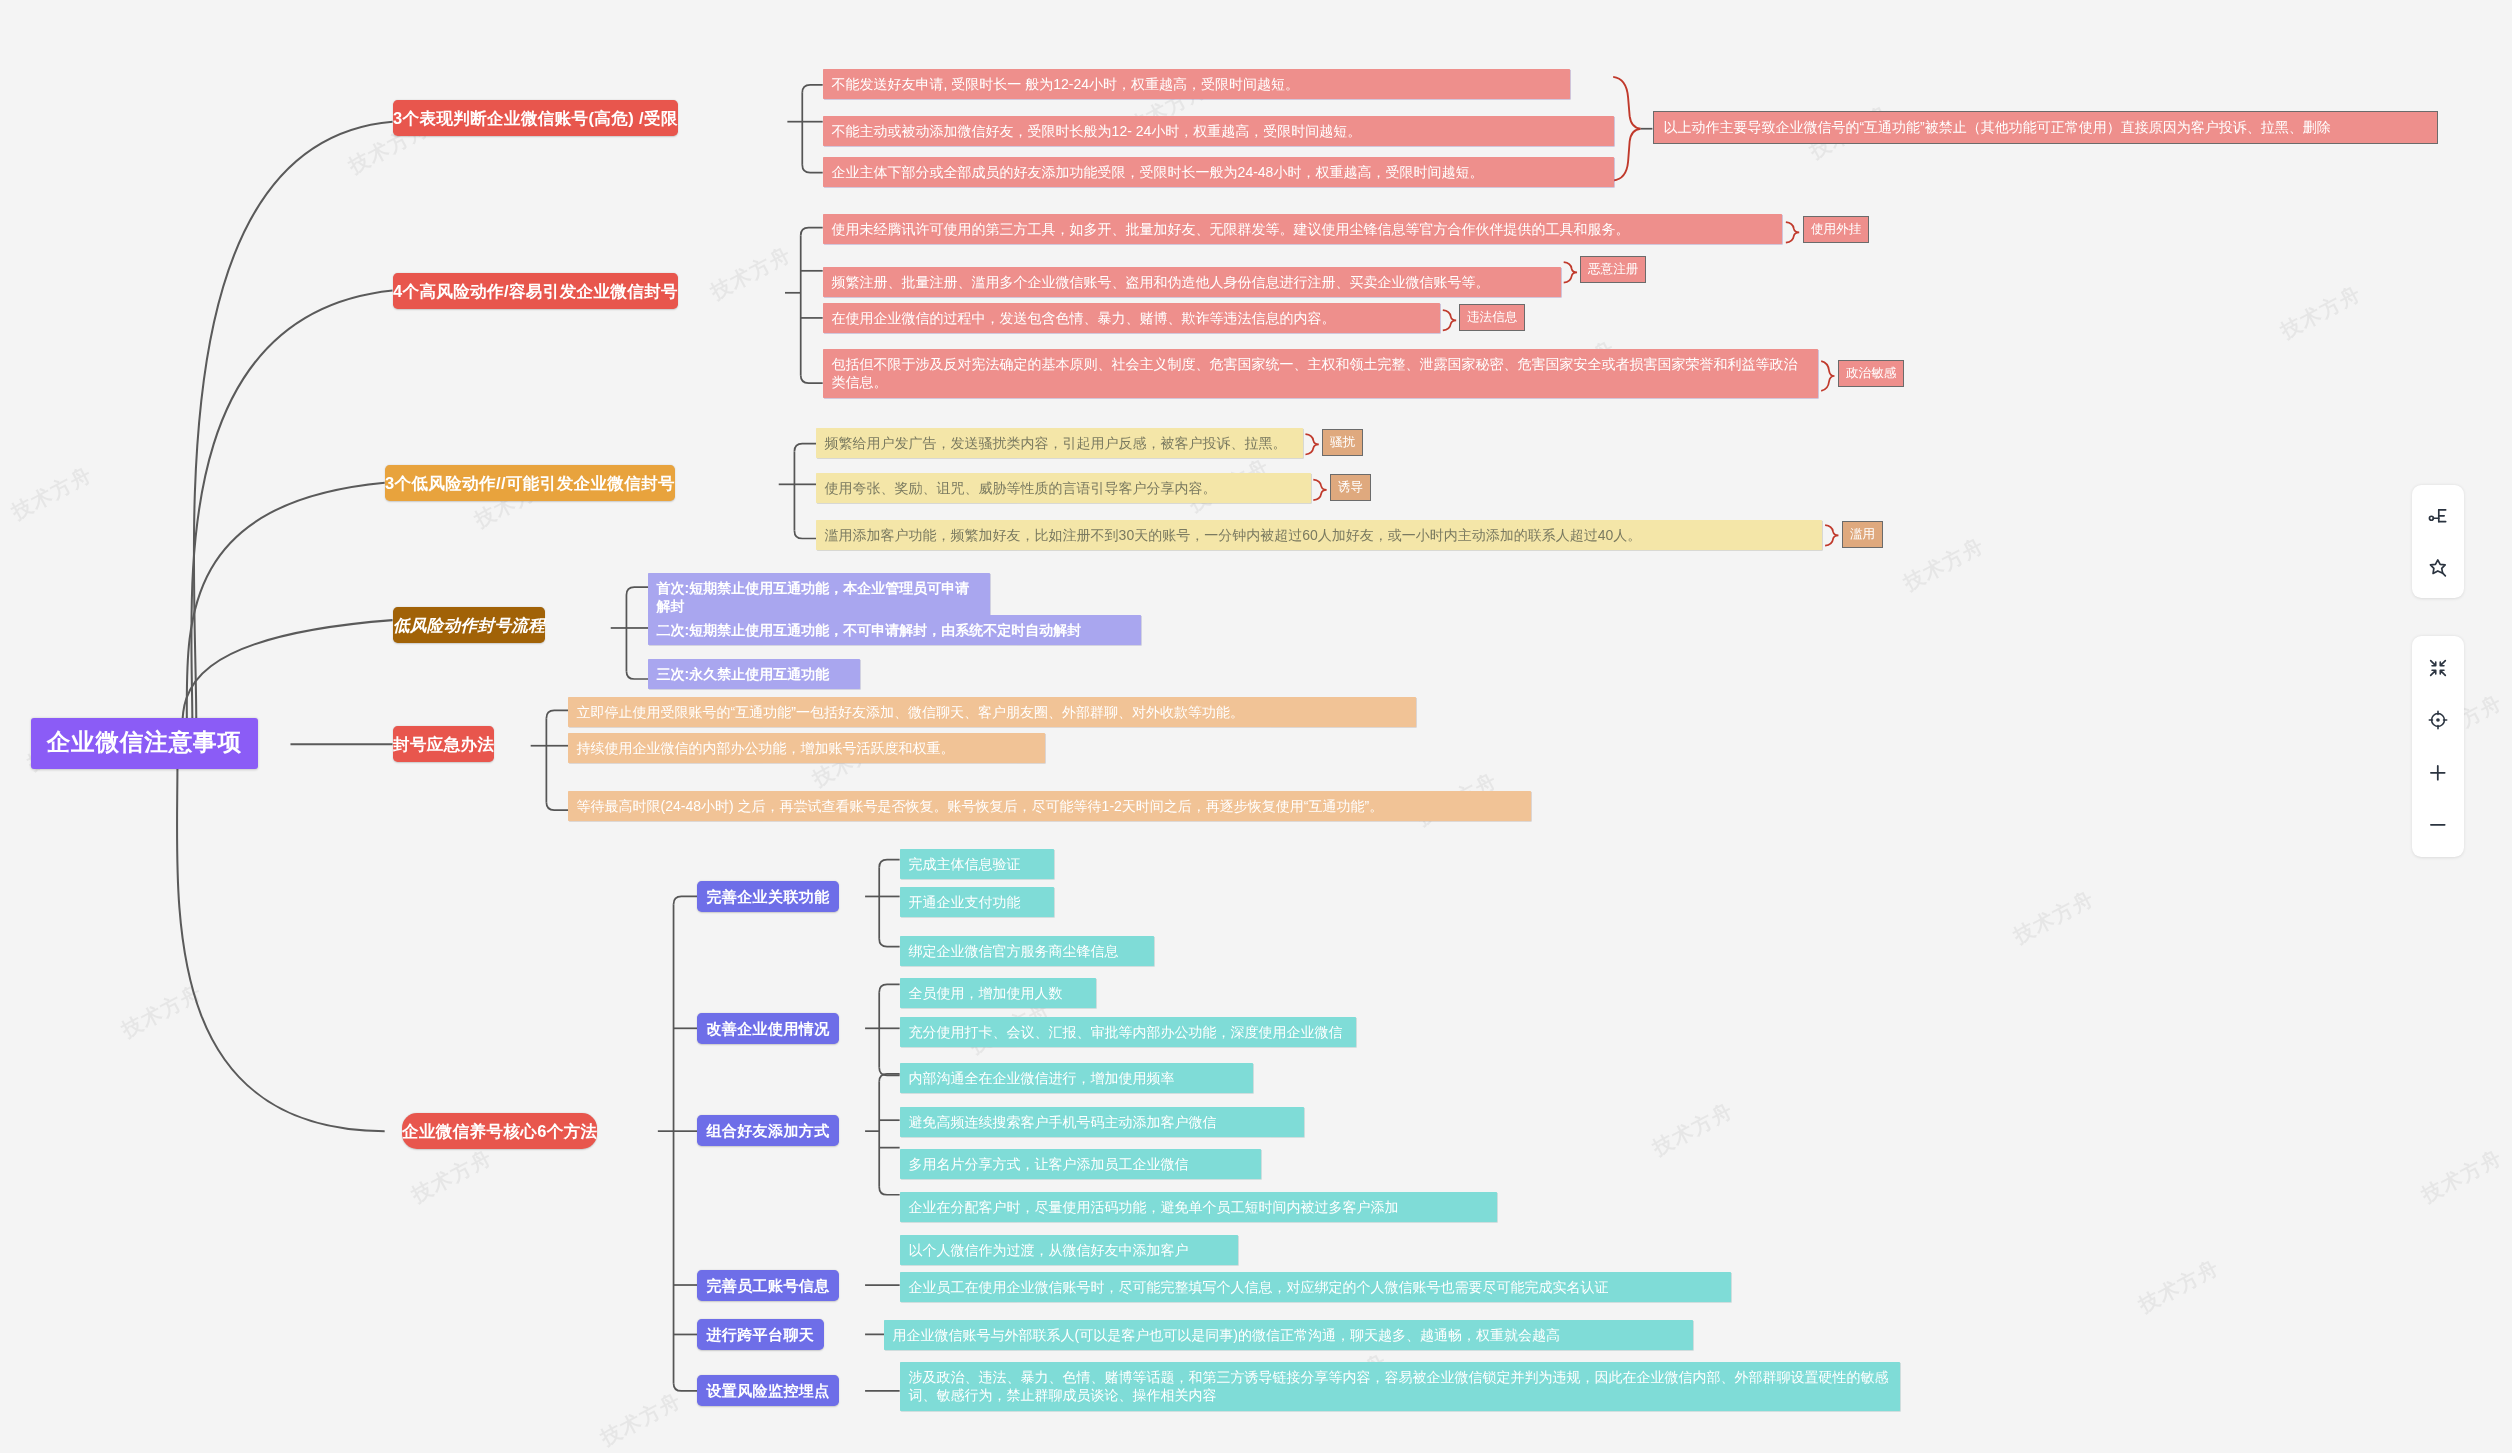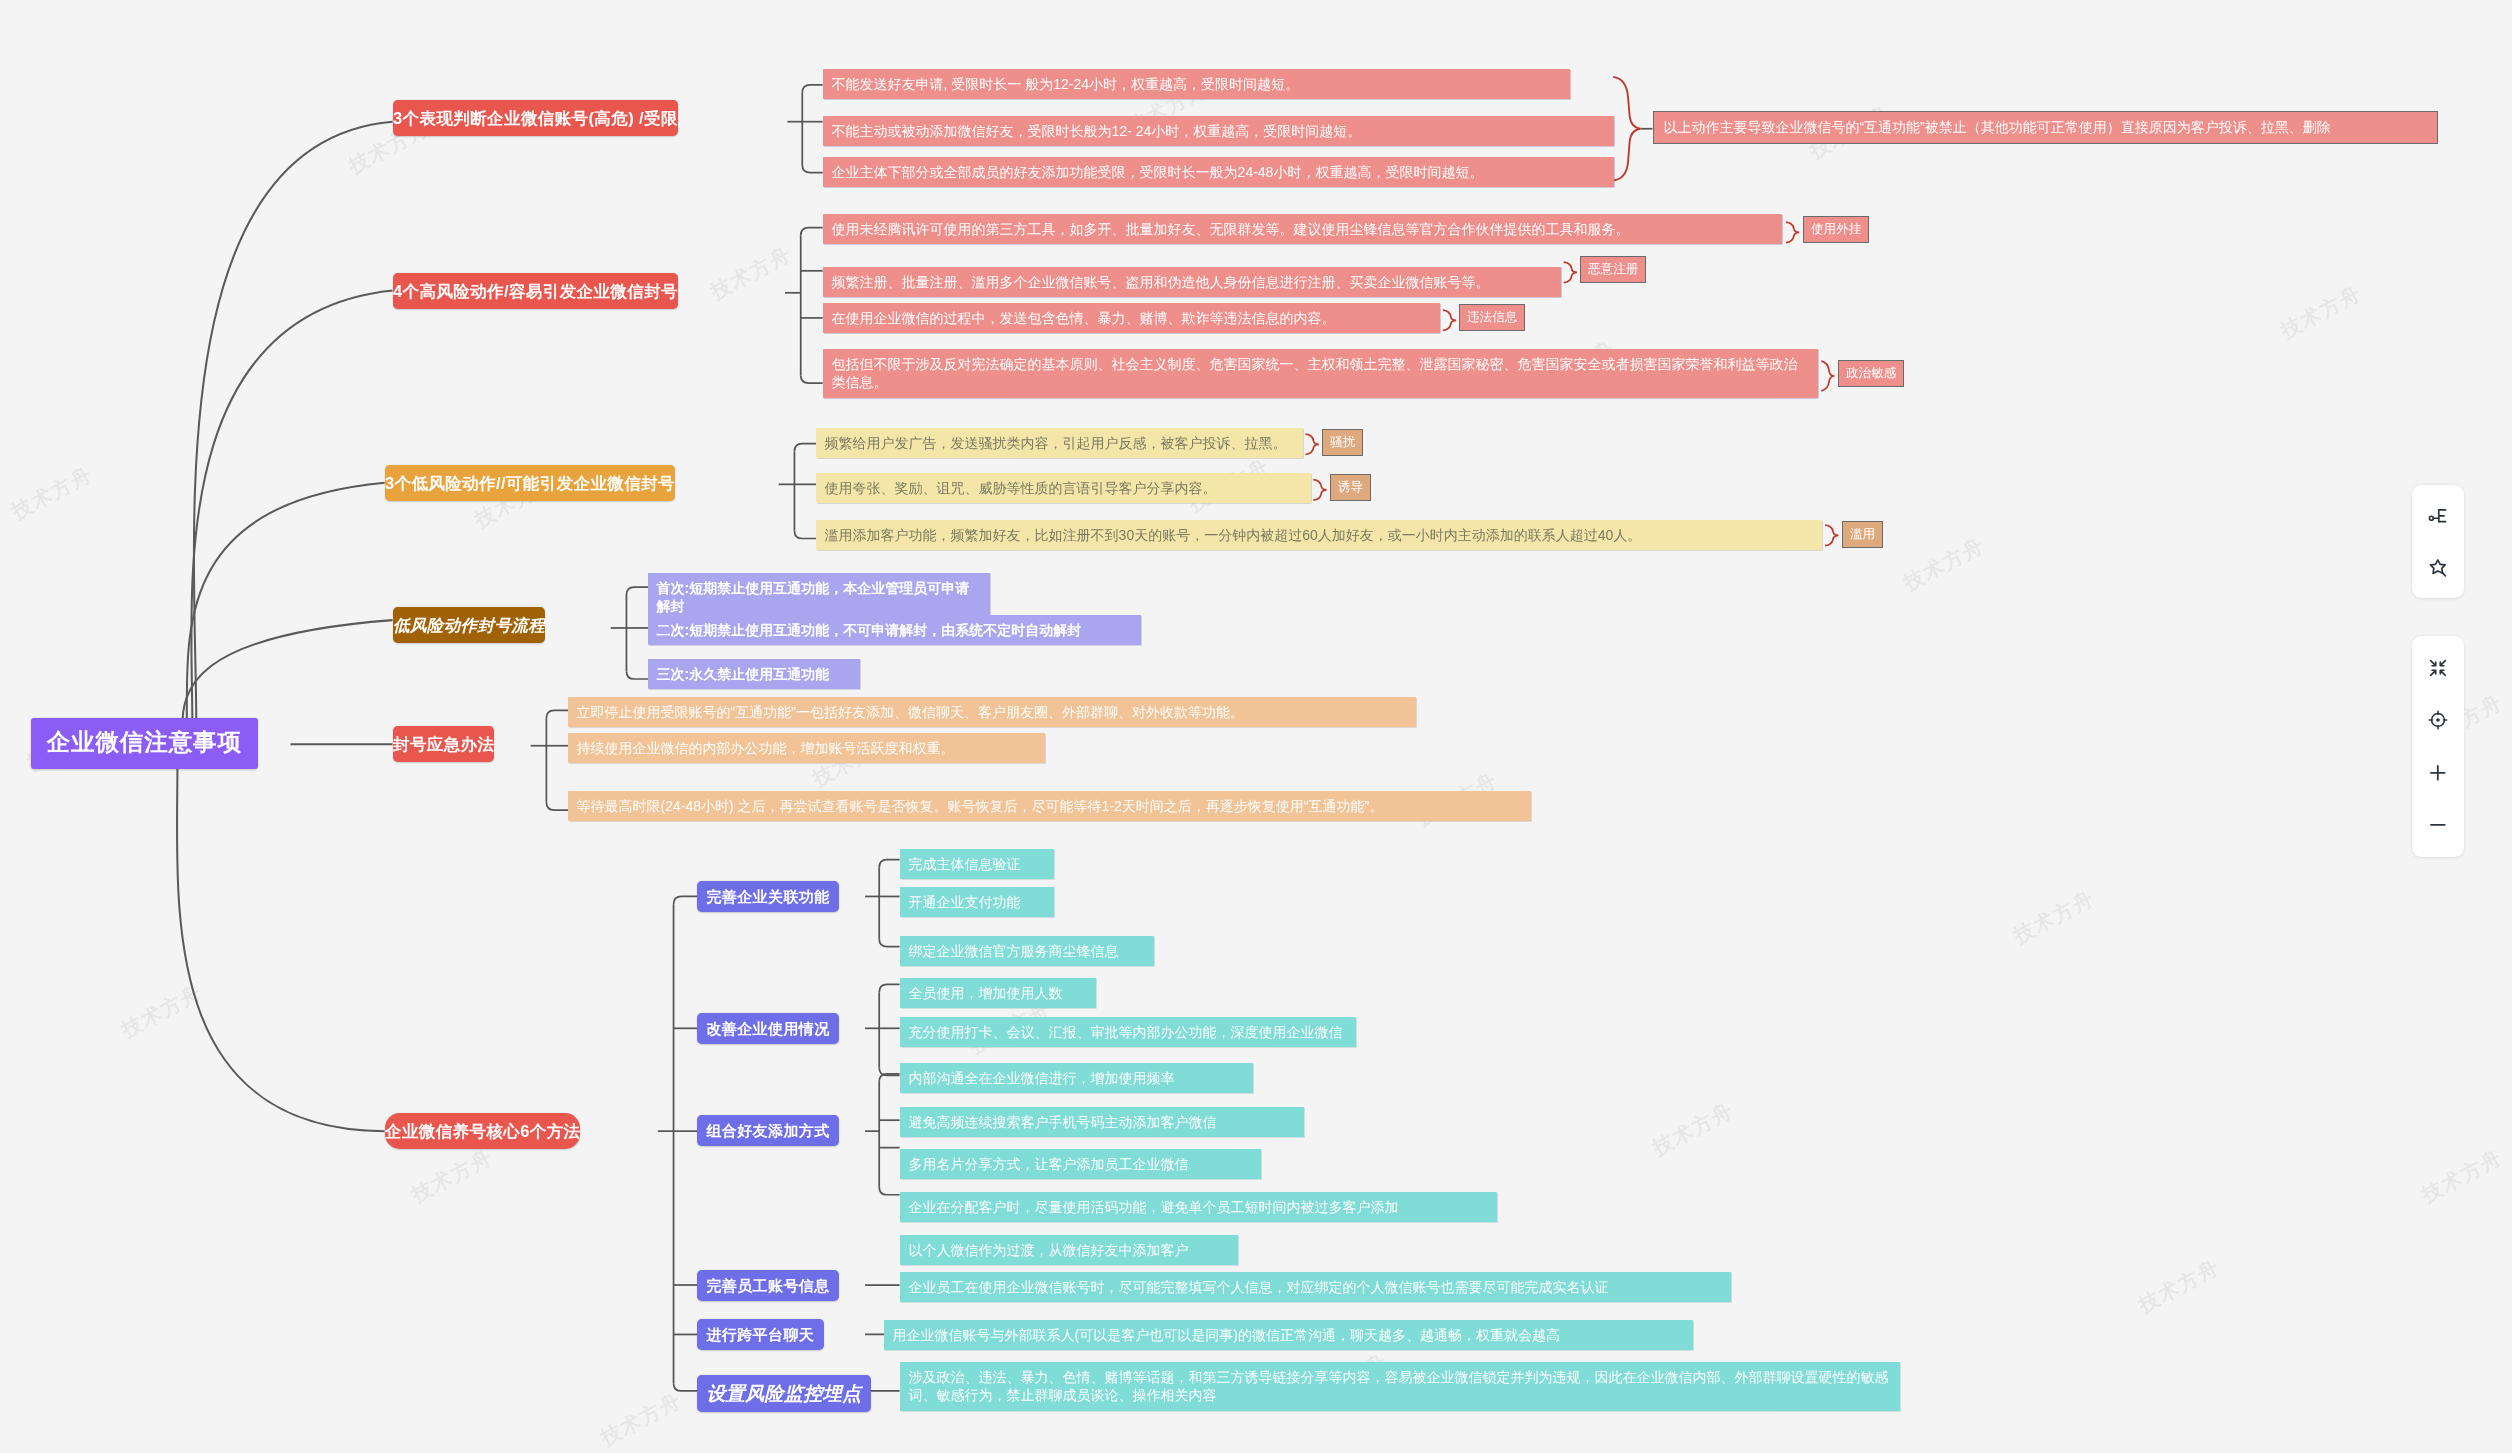--- a/index.html
+++ b/index.html
@@ -328,21 +328,21 @@
   <div class="node leaf tan" style="left:568px; top:697px; width:848px;">
     <span>立即停止使用受限账号的“互通功能”一包括好友添加、微信聊天、客户朋友圈、外部群聊、对外收款等功能。</span>
   </div>
   <div class="node leaf tan" style="left:568px; top:733px; width:477px;">
     <span>持续使用企业微信的内部办公功能，增加账号活跃度和权重。</span>
   </div>
   <div class="node leaf tan" style="left:568px; top:791px; width:963px;">
     <span>等待最高时限(24-48小时) 之后，再尝试查看账号是否恢复。账号恢复后，尽可能等待1-2天时间之后，再逐步恢复使用“互通功能”。</span>
   </div>
 
-  <div class="node l1 red" style="left:385px; top:1113px;border-radius:15px;">
+  <div class="node l1 red" style="left:402px; top:1113px;border-radius:15px;">
     <span>企业微信养号核心6个方法</span>
   </div>
 
   <div class="node l1 purple" style="left:697px; top:881px; font-size:15px; padding:5.5px 9.4px;">
     <span>完善企业关联功能</span>
   </div>
   <div class="node leaf cyan" style="left:900px; top:849px; width:154px;">
     <span>完成主体信息验证</span>
   </div>
   <div class="node leaf cyan" style="left:900px; top:887px; width:154px;">
@@ -388,21 +388,21 @@
     <span>企业员工在使用企业微信账号时，尽可能完整填写个人信息，对应绑定的个人微信账号也需要尽可能完成实名认证</span>
   </div>
 
   <div class="node l1 purple" style="left:697px; top:1319px; font-size:15px; padding:5.5px 9.4px;">
     <span>进行跨平台聊天</span>
   </div>
   <div class="node leaf cyan" style="left:884px; top:1320px; width:809px;">
     <span>用企业微信账号与外部联系人(可以是客户也可以是同事)的微信正常沟通，聊天越多、越通畅，权重就会越高</span>
   </div>
 
-  <div class="node l1 purple" style="left:697px; top:1375px; font-size:19px; padding:5.5px 9.4px;font-style:italic;">
+  <div class="node l1 purple" style="left:697px; top:1375px; font-size:15px; padding:5.5px 9.4px;">
     <span>设置风险监控埋点</span>
   </div>
   <div class="node leaf cyan" style="left:900px; top:1362px; width:1000px;">
     <span>涉及政治、违法、暴力、色情、赌博等话题，和第三方诱导链接分享等内容，容易被企业微信锁定并判为违规，因此在企业微信内部、外部群聊设置硬性的敏感词、敏感行为，禁止群聊成员谈论、操作相关内容</span>
   </div>
 
   <div class="toolbar" style="left:2412px; top:485px; width:52px; padding:4.7px 0;">
     <div class="tool-btn">
       <svg width="23.6" height="23.6" viewBox="0 0 24 24" fill="none" stroke="#2b3440" stroke-width="1.7" stroke-linecap="round">
         <circle cx="5.5" cy="14.5" r="2"></circle>

